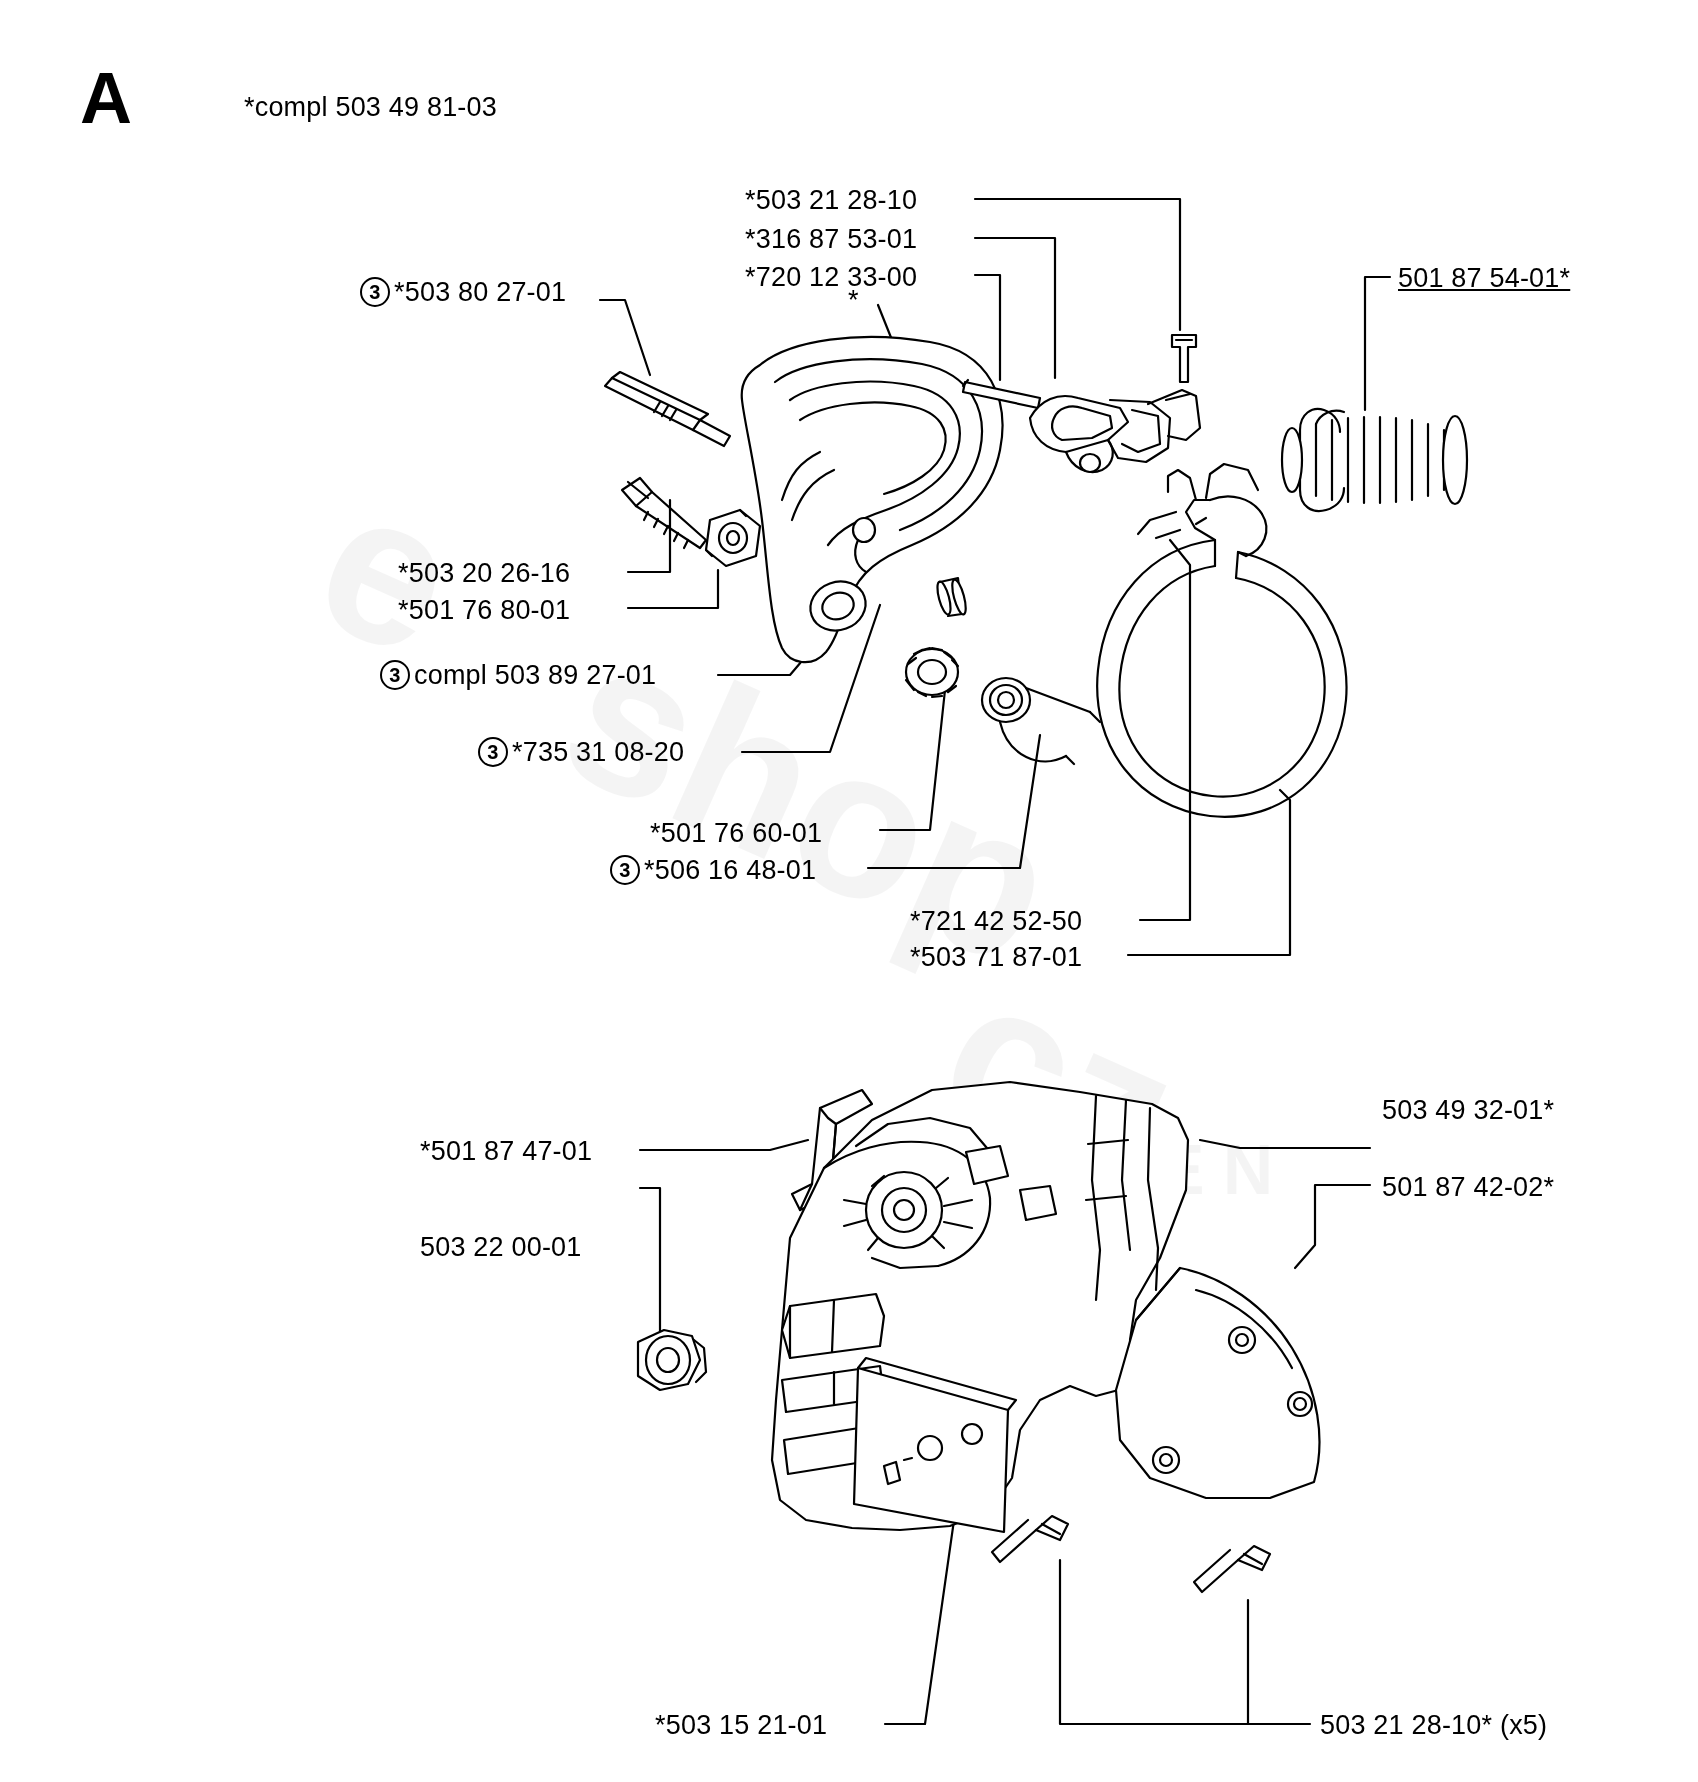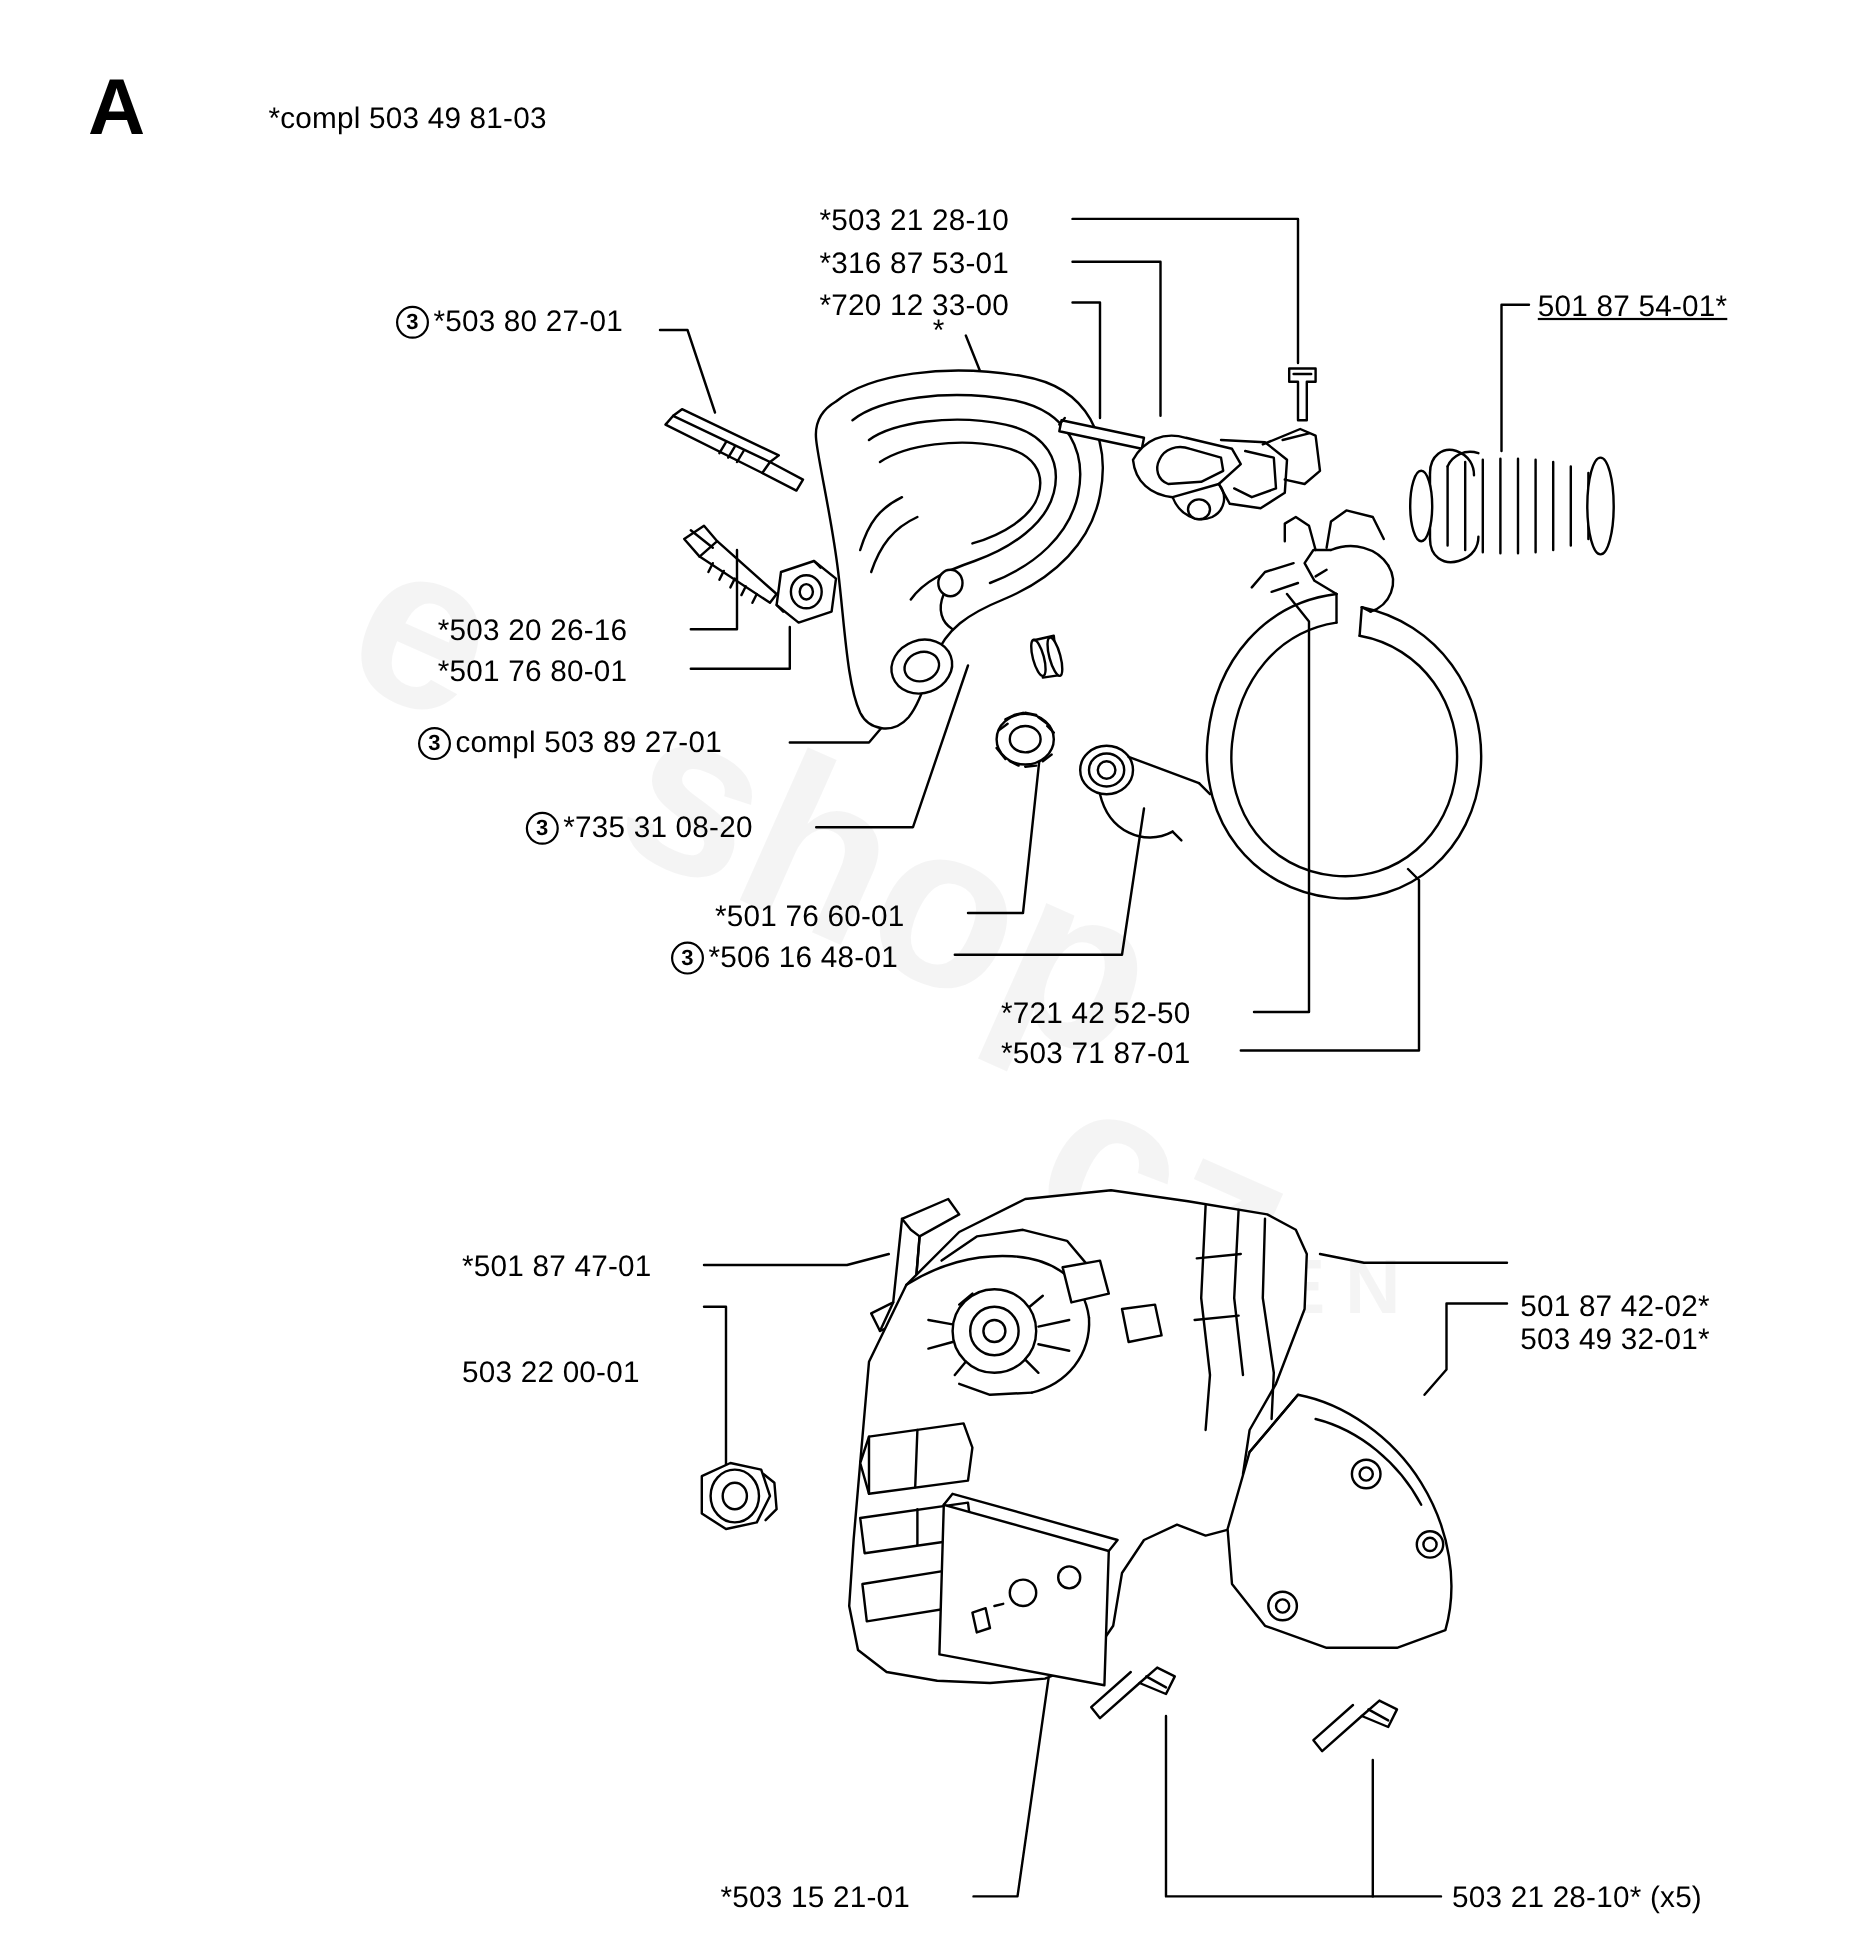--- a/index.html
+++ b/index.html
@@ -365,21 +365,21 @@
   <div class="lbl" style="left:610px; top:855px;">
     <span class="circled">3</span><span>*506 16 48-01</span>
   </div>
 
   <div class="lbl" style="left:910px; top:906px;">*721 42 52-50</div>
   <div class="lbl" style="left:910px; top:942px;">*503 71 87-01</div>
 
   <div class="lbl" style="left:420px; top:1136px;">*501 87 47-01</div>
   <div class="lbl" style="left:420px; top:1232px;">503 22 00-01</div>
 
-  <div class="lbl" style="left:1382px; top:1202px;text-align:center;">503 49 32-01*</div>
+  <div class="lbl" style="left:1382px; top:1095px;text-align:center;">503 49 32-01*</div>
   <div class="lbl" style="left:1382px; top:1172px;">501 87 42-02*</div>
 
   <div class="lbl" style="left:655px; top:1710px;">*503 15 21-01</div>
 
   <div class="lbl" style="left:1320px; top:1710px;">
     <span>503 21 28-10*</span> <span class="bold-part">(x5)</span>
   </div>
 
 </div>
 

